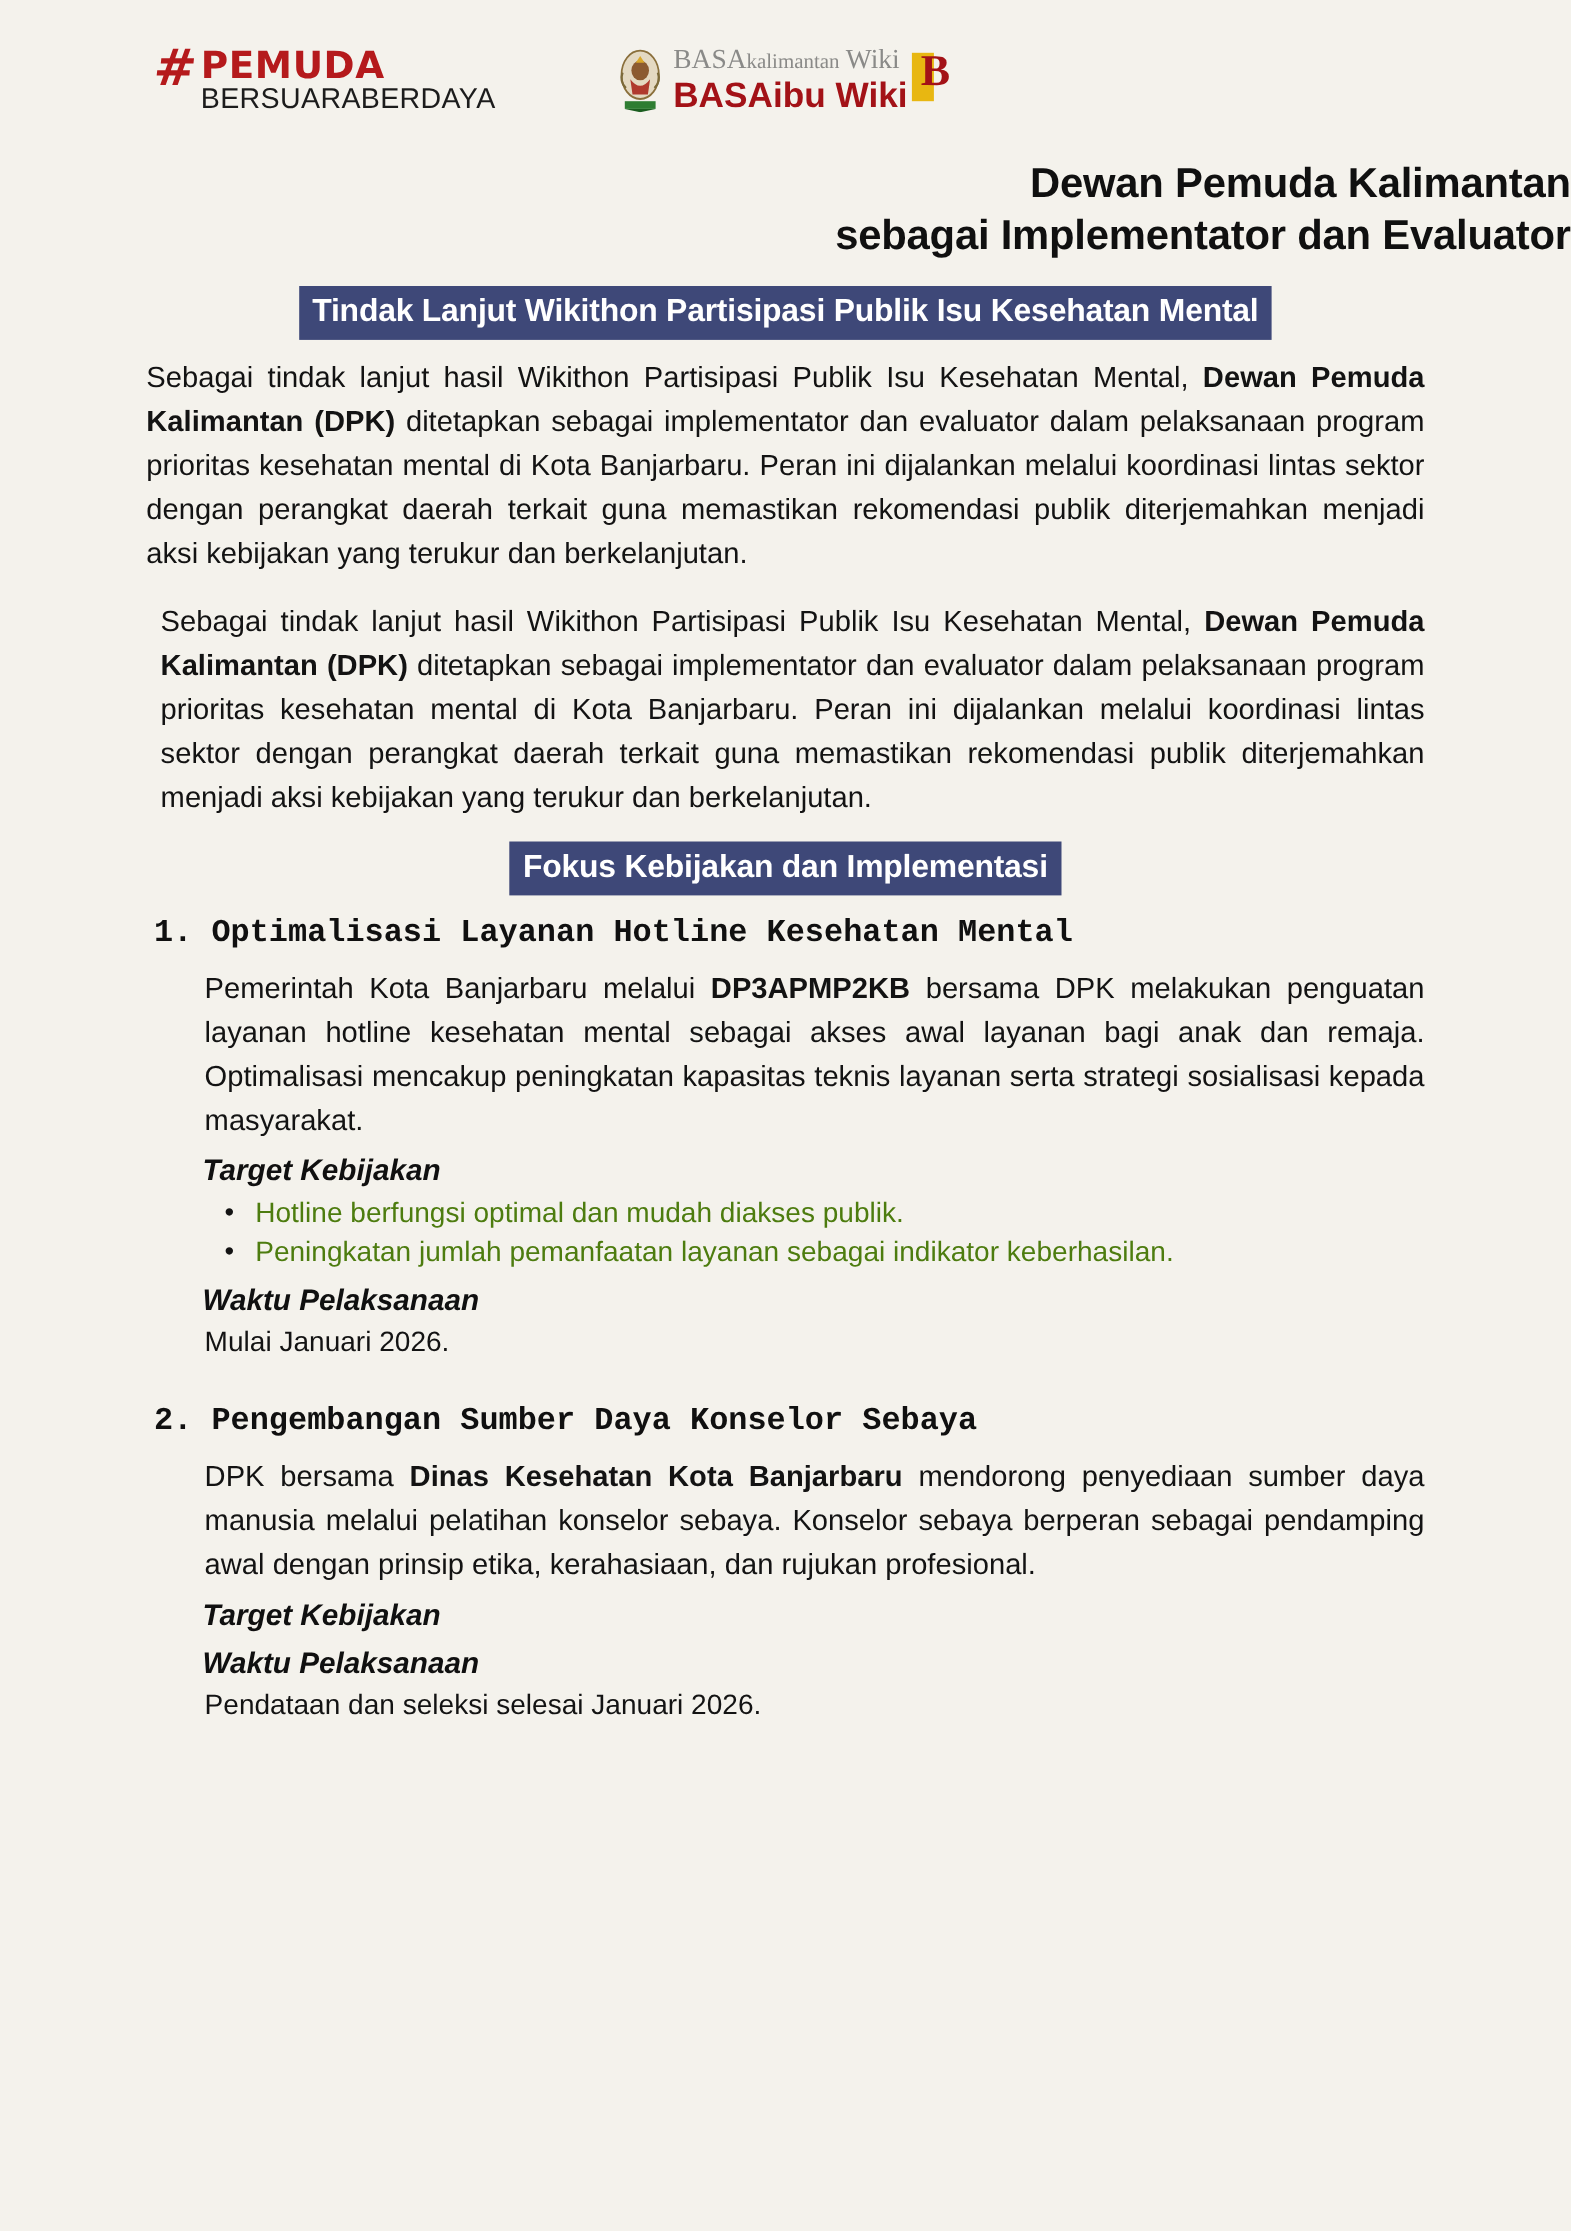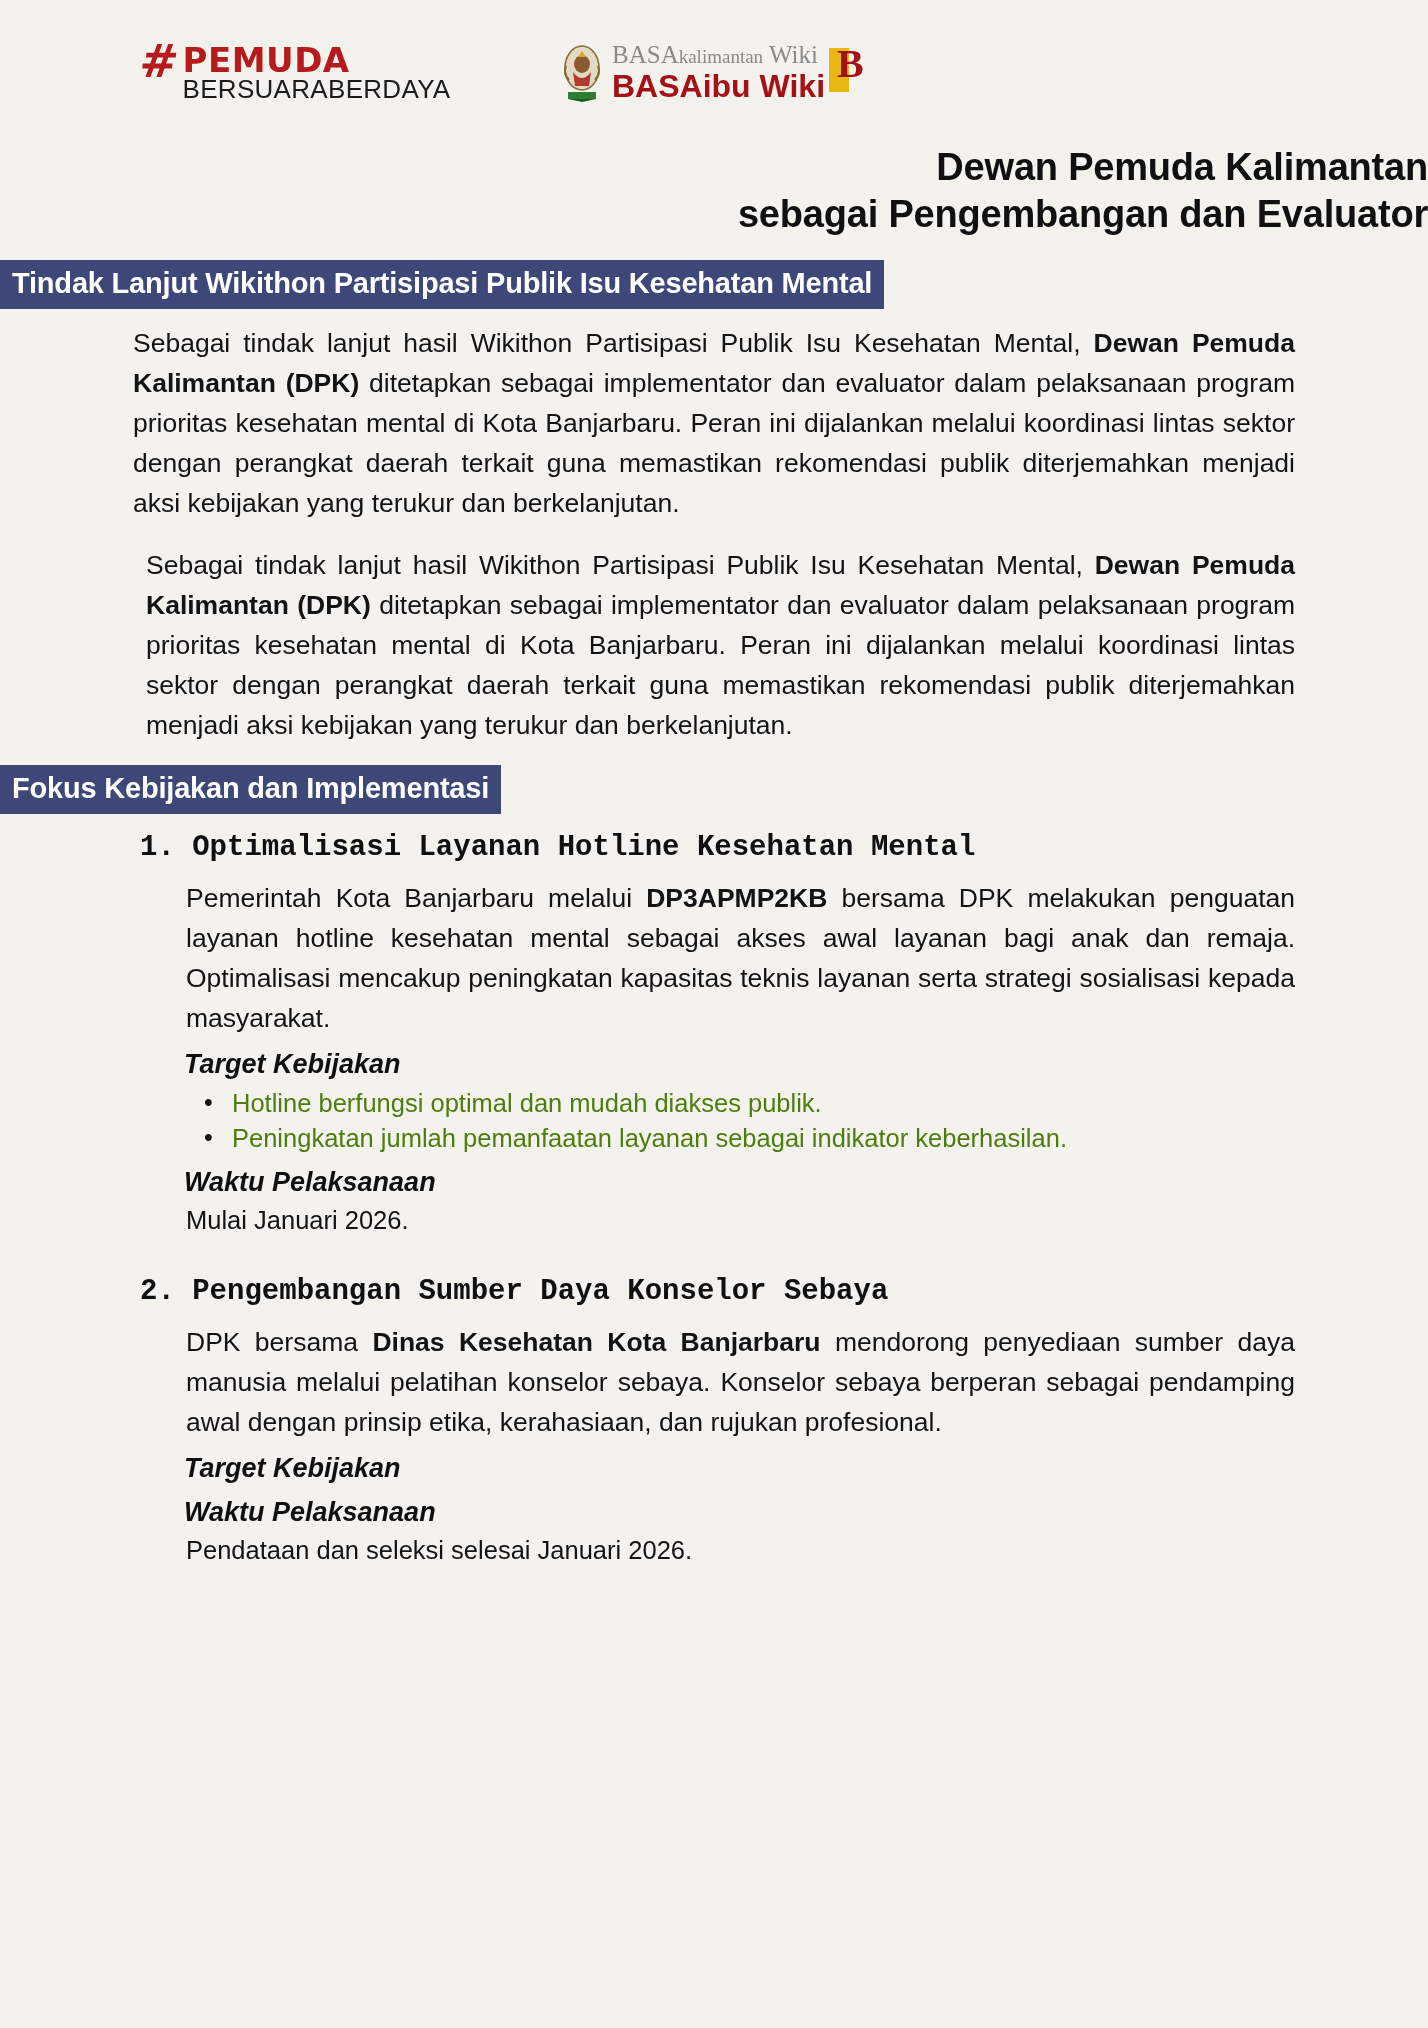--- a/index.html
+++ b/index.html
@@ -156,21 +156,21 @@
     font-size: 38px;
     font-weight: bold;
     color: #101010;
     line-height: 47px;
     margin: 14px 0 0 0;
     letter-spacing: -0.2px;
   }
   .doc-title span { display: block; }
 
   
-  .banner-row { }
+  .banner-row { text-align: center; }
   .banner {
     display: inline-block;
     background: #3E4878;
     color: #FFFFFF;
     font-weight: bold;
     font-size: 29px;
     line-height: 29px;
     padding: 9px 12px 11px 12px;
     letter-spacing: -0.2px;
     white-space: nowrap;
@@ -290,21 +290,21 @@
     <span class="basa-mark">
       <span class="ymark"></span>
       <span class="rmark">B</span>
     </span>
   </div>
 
 </div>
 
 <div class="doc-title">
   <span>Dewan Pemuda Kalimantan</span>
-  <span>sebagai Pengembangan dan Evaluator</span>
+  <span>sebagai Implementator dan Evaluator</span>
 </div>
 
 <div class="content">
 
   <div class="banner-row banner-wide">
     <span class="banner">Tindak Lanjut Wikithon Partisipasi Publik Isu Kesehatan Mental</span>
   </div>
 
   <p class="para"><span>Sebagai tindak lanjut hasil Wikithon Partisipasi Publik Isu Kesehatan Mental, </span><b>Dewan Pemuda Kalimantan (DPK)</b><span> ditetapkan sebagai implementator dan evaluator dalam pelaksanaan program prioritas kesehatan mental di Kota Banjarbaru. Peran ini dijalankan melalui koordinasi lintas sektor dengan perangkat daerah terkait guna memastikan rekomendasi publik diterjemahkan menjadi aksi kebijakan yang terukur dan berkelanjutan.</span></p>
 

